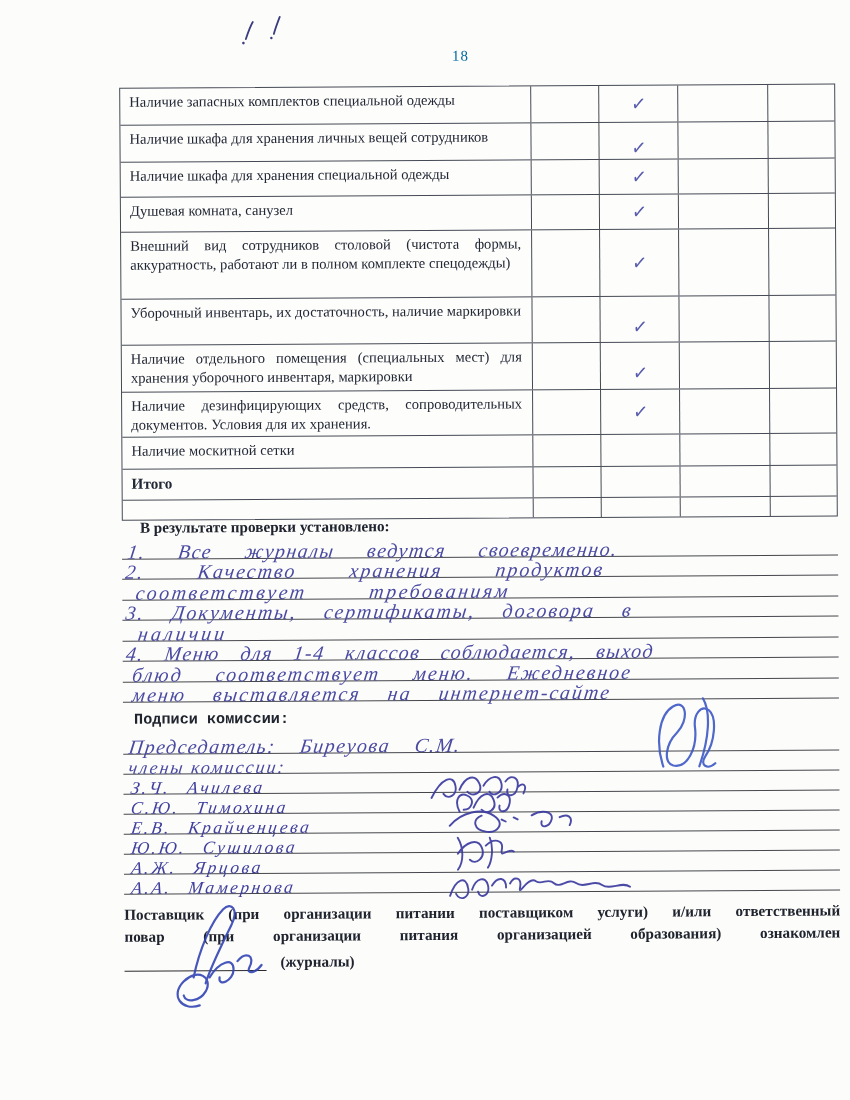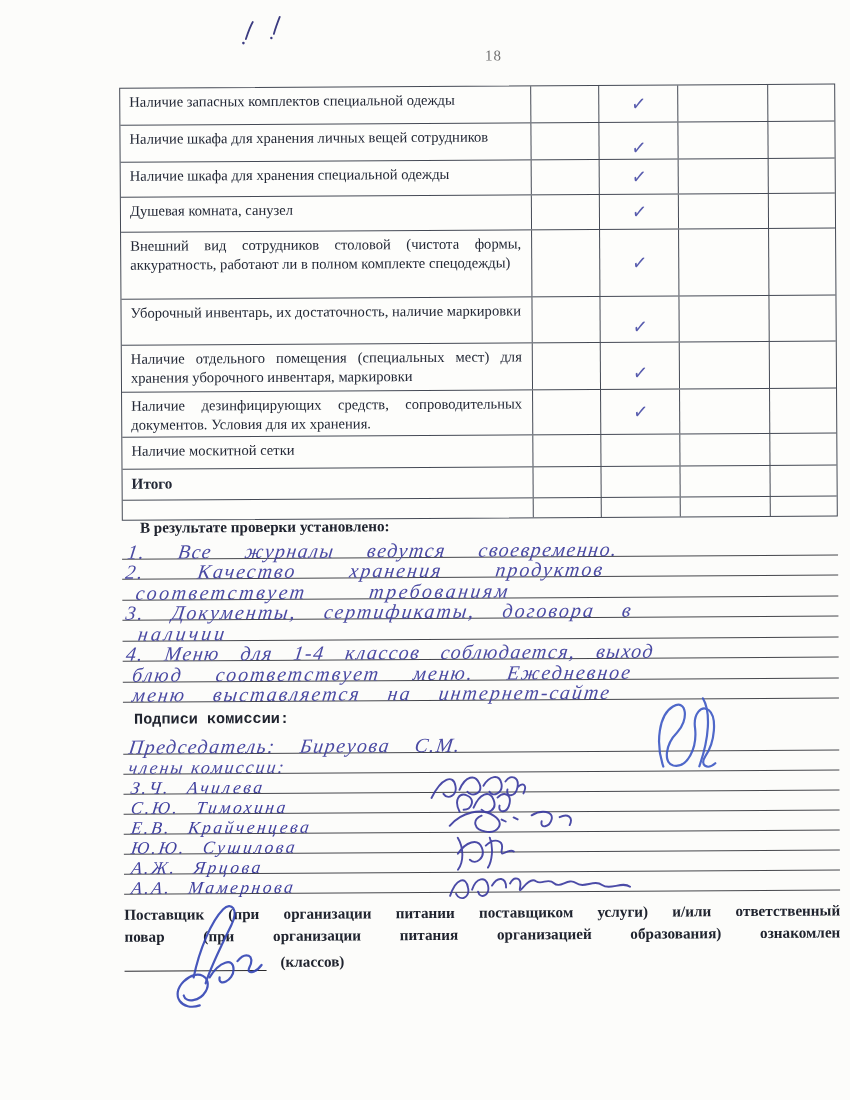--- a/index.html
+++ b/index.html
@@ -1,22 +1,22 @@
 <!DOCTYPE html>
 <html lang="ru"><head>
 <meta charset="utf-8">
 <style>
   html,body{margin:0;padding:0;background:#ffffff;}
   #page{position:relative;width:850px;height:1100px;background:#fcfcfa;overflow:hidden;
         font-family:"Liberation Serif",serif;color:#232836;}
   #scan{position:absolute;inset:0;transform:rotate(-0.35deg);transform-origin:425px 550px;}
 
   
-  .pageno{position:absolute;left:455px;top:48px;width:50px;text-align:right;
-          font-size:15px;letter-spacing:1px;color:#737373;}
+  .pageno{position:absolute;left:455px;top:48px;width:50px;text-align:left;
+          font-size:15px;letter-spacing:1px;color:#0369a1;}
 
   
   .tbl{position:absolute;left:122px;top:86px;width:716px;box-sizing:border-box;
        border:1.6px solid #454a55;background:#fdfdfb;}
   .trow{display:flex;border-bottom:1.6px solid #454a55;box-sizing:border-box;}
   .trow:last-child{border-bottom:none;}
   .td{box-sizing:border-box;border-right:1.6px solid #454a55;}
   .td:last-child{border-right:none;}
   .lab{width:411px;padding:4px 10px 3px 9px;font-size:14.6px;line-height:1.32;
        text-align:justify;text-align-last:left;color:#232836;}
@@ -251,21 +251,21 @@
       <path d="M48,138 C60,124 80,120 92,128 C104,136 96,146 84,144 C72,142 70,132 80,128 M100,132 L104,134 M112,130 L116,132 M130,128 C140,122 152,124 150,132 C148,140 138,142 140,134 M158,130 C166,126 172,130 168,138"></path>
       <path d="M56,150 C62,160 62,174 56,182 M56,166 C64,154 76,150 80,160 C84,170 74,178 68,172 M84,158 C92,150 102,152 100,162 C98,172 106,160 112,164 M88,150 C92,160 90,174 86,180"></path>
       <path d="M48,208 C54,190 64,188 66,200 C68,210 58,214 54,206 M70,202 C74,190 84,188 86,198 C88,208 78,212 76,204 M90,198 C96,188 104,190 104,200 M108,196 C112,188 120,190 118,200 C116,210 126,188 134,194 C140,198 146,190 152,196 C158,202 166,190 174,196 C182,202 192,192 200,198 C208,204 220,194 228,200"></path>
     </g>
   </svg>
 
   <div class="footer">
     <div class="fline">Поставщик (при организации питании поставщиком услуги) и/или ответственный</div>
     <div class="fline">повар (при организации питания организацией образования) ознакомлен</div>
     <div class="fsig-row">
-      <span class="blank"></span><span class="fsig-label">(классов)</span>
+      <span class="blank"></span><span class="fsig-label">(журналы)</span>
     </div>
   </div>
 
   <svg style="left:145px;top:892px;" width="150" height="122" viewBox="0 0 150 122">
     <g stroke="#3345b5" stroke-width="2.2" opacity="0.9">
       <path d="M52,112 C34,118 22,102 36,88 C50,74 66,84 58,98 C52,108 38,110 36,102"></path>
       <path d="M46,84 C52,56 64,28 76,16 C84,8 92,16 84,32 C74,52 62,76 58,90"></path>
       <path d="M62,84 C72,68 86,64 86,76 C86,88 70,94 72,84"></path>
       <path d="M90,68 C98,58 108,62 102,74 C98,82 108,80 114,72"></path>
     </g>

